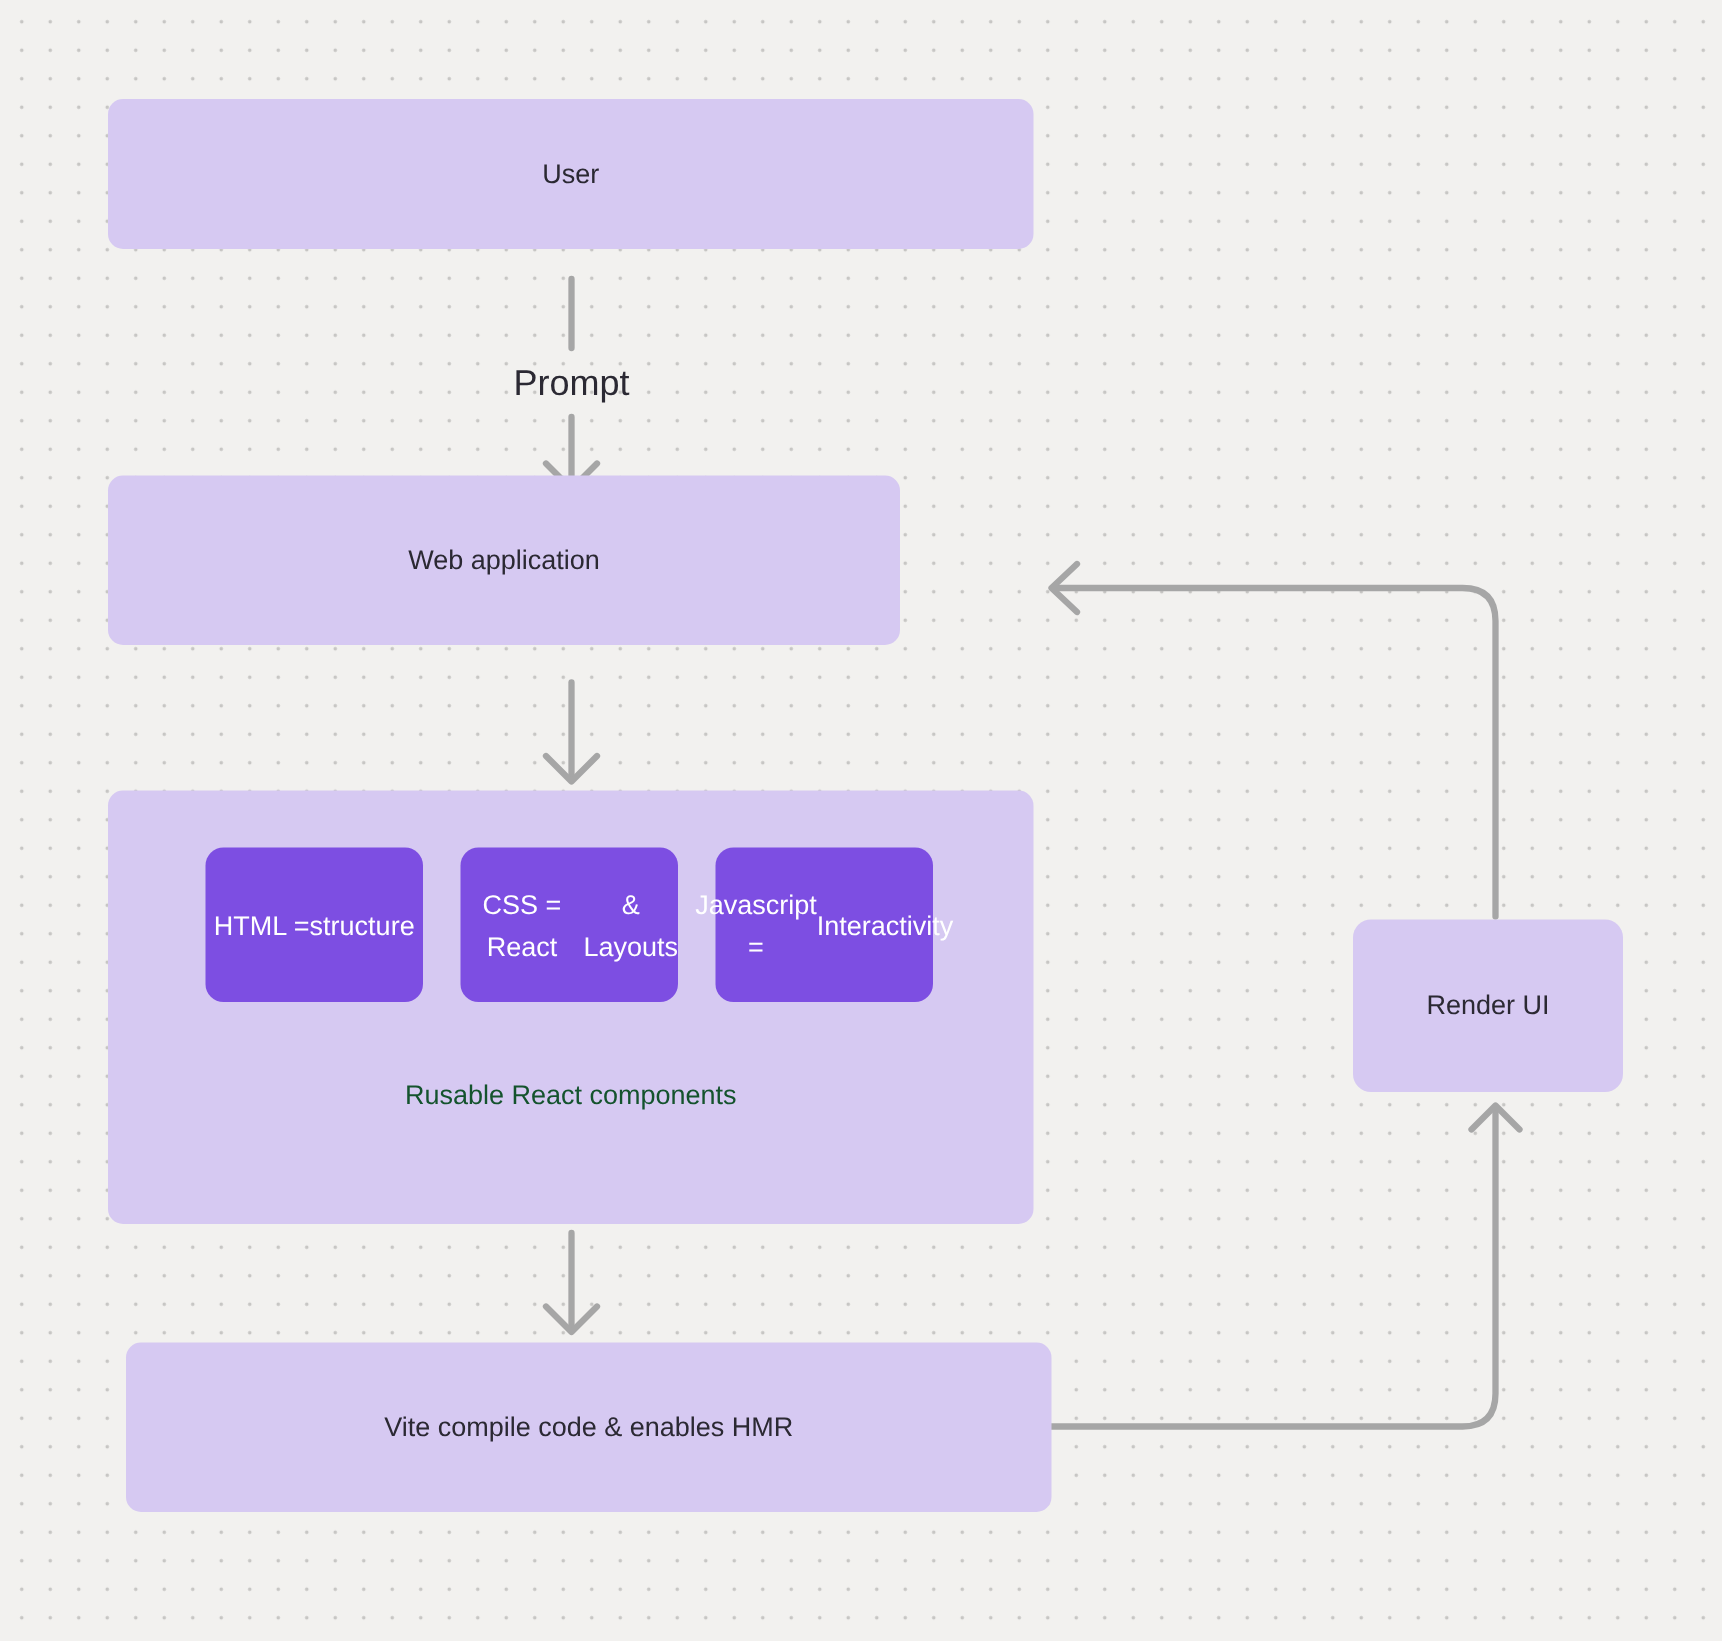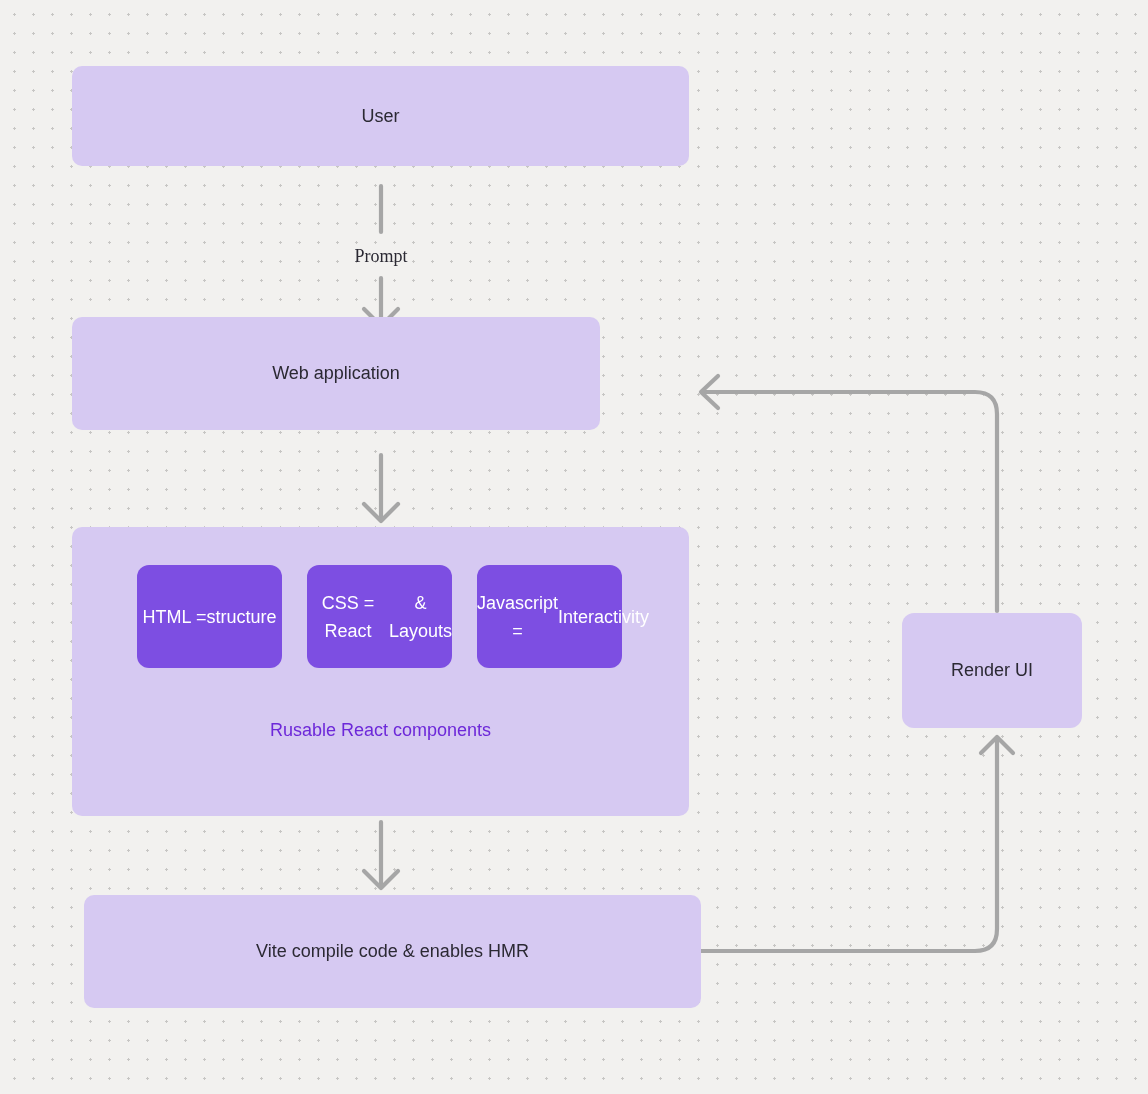--- a/index.html
+++ b/index.html
@@ -58,42 +58,41 @@
     color: #ffffff;
     font-size: 18px;
     line-height: 28px;
     display: flex;
     align-items: center;
     justify-content: center;
     text-align: center;
   }
   .chip-html       { left: 65px;  }
   .chip-css        { left: 235px; }
-  .chip-javascript { left: 405px; justify-content: space-between; }
+  .chip-javascript { left: 405px; }
 
   .components-caption {
     position: absolute;
     left: 0;
     top: 190px;
     width: 100%;
     text-align: center;
     font-size: 18px;
     line-height: 26px;
-    color: #6d28d9;
+    color: #14532d;
   }
 
   .edge-label {
     position: absolute;
     left: 381px;
     top: 256px;
     transform: translate(-50%, -50%);
-    font-size: 18px;
+    font-size: 24px;
     color: #2b2933;
     white-space: nowrap;
-    font-family: Liberation Serif, serif;
   }
 </style>
 </head>
 <body>
 
 <div class="canvas">
 
   <svg class="connectors" viewBox="0 0 1148 1094" aria-hidden="true">
 
     <g>

